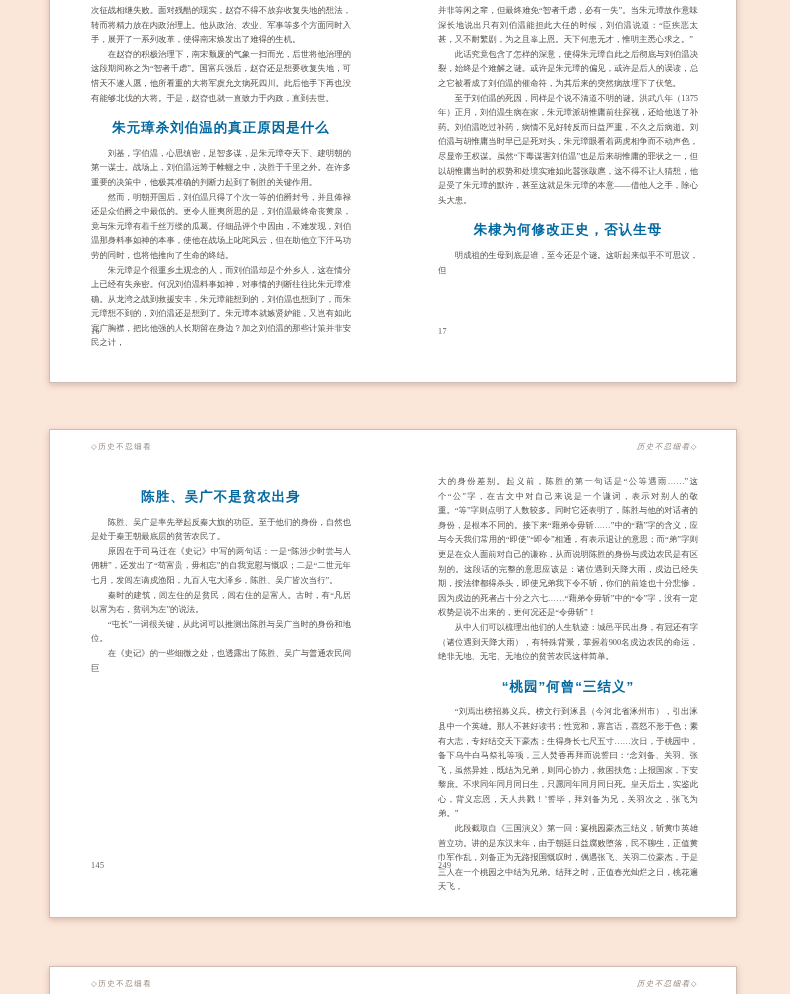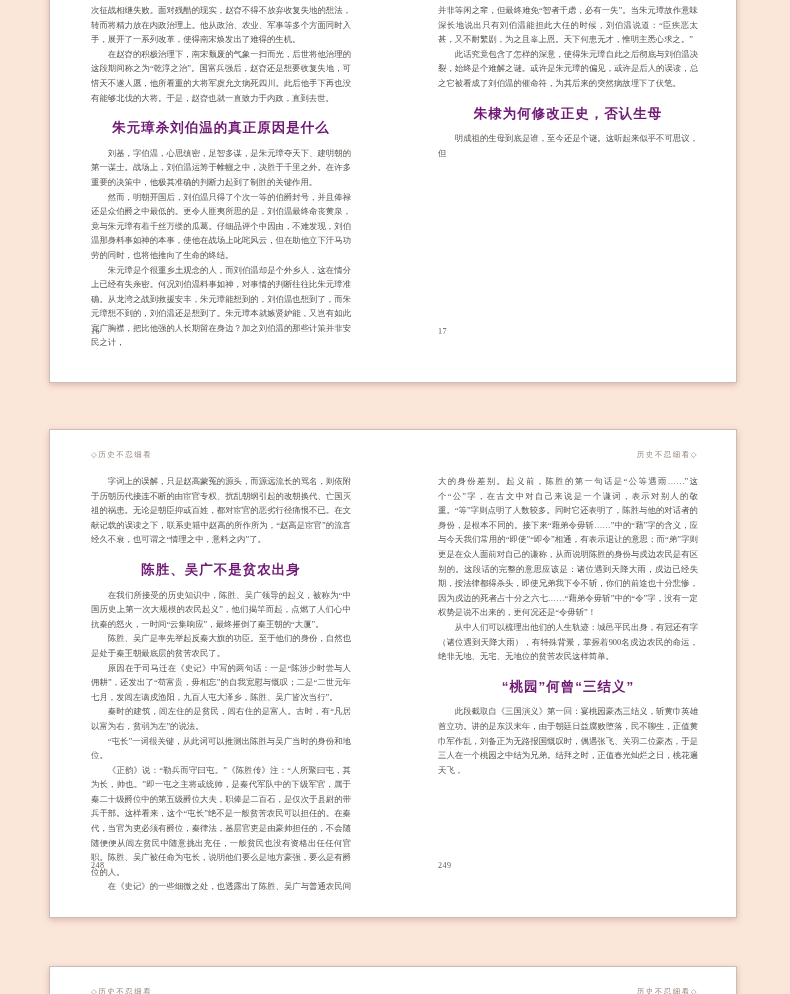--- a/index.html
+++ b/index.html
@@ -15,28 +15,28 @@
   }
   .page-col{position:absolute;width:260px;}
   .page-text{
     font-size:8.4px;line-height:14.6px;color:#56504b;
     text-align:justify;
   }
   .page-text p{margin:0;text-indent:2em;}
   .page-text p.no-indent{text-indent:0;}
   .col-heading{
     font-family:"Liberation Sans","DejaVu Sans",sans-serif;
-    font-size:13.5px;font-weight:bold;color:#701a75;
+    font-size:13.5px;font-weight:bold;color:#0369a1;
     text-align:center;letter-spacing:1px;margin:15px 0 11px 0;
   }
   .chapter-header{
-    position:absolute;top:20px;font-size:7.5px;color:#93857d;letter-spacing:1.5px;
+    position:absolute;top:12px;font-size:7.5px;color:#93857d;letter-spacing:1.5px;
   }
   .chapter-header.hdr-left{left:41px;}
-  .chapter-header.hdr-right{right:38px;}
+  .chapter-header.hdr-right{right:38px;font-style:italic;}
   .page-num{
     position:absolute;bottom:20px;left:0;width:260px;
     font-size:8px;color:#5f5751;letter-spacing:.5px;
   }
   .col-left{left:41px;}
   .col-right{left:388px;}
   
   #spread-a{top:-13px;height:394px;}
   #spread-a .page-col{top:16px;height:352px;overflow:hidden;}
   
@@ -45,61 +45,60 @@
   
   #spread-c{top:966px;height:140px;}
 </style>
 </head>
 <body>
 
 <div class="spread" id="spread-a">
   <div class="page-col col-left">
     <div class="page-text">
       <p class="no-indent">次征战相继失败。面对残酷的现实，赵昚不得不放弃收复失地的想法，转而将精力放在内政治理上。他从政治、农业、军事等多个方面同时入手，展开了一系列改革，使得南宋焕发出了难得的生机。</p>
-      <p>在赵昚的积极治理下，南宋颓废的气象一扫而光，后世将他治理的这段期间称之为“乾淳之治”。国富兵强后，赵昚还是想要收复失地，可惜天不遂人愿，他所看重的大将军虞允文病死四川。此后他手下再也没有能够北伐的大将。于是，赵昚也就一直致力于内政，直到去世。</p>
+      <p>在赵昚的积极治理下，南宋颓废的气象一扫而光，后世将他治理的这段期间称之为“智者千虑”。国富兵强后，赵昚还是想要收复失地，可惜天不遂人愿，他所看重的大将军虞允文病死四川。此后他手下再也没有能够北伐的大将。于是，赵昚也就一直致力于内政，直到去世。</p>
       <h2 class="col-heading">朱元璋杀刘伯温的真正原因是什么</h2>
       <p>刘基，字伯温，心思缜密，足智多谋，是朱元璋夺天下、建明朝的第一谋士。战场上，刘伯温运筹于帷幄之中，决胜于千里之外。在许多重要的决策中，他极其准确的判断力起到了制胜的关键作用。</p>
       <p>然而，明朝开国后，刘伯温只得了个次一等的伯爵封号，并且俸禄还是众伯爵之中最低的。更令人匪夷所思的是，刘伯温最终命丧黄泉，竟与朱元璋有着千丝万缕的瓜葛。仔细品评个中因由，不难发现，刘伯温那身料事如神的本事，使他在战场上叱咤风云，但在助他立下汗马功劳的同时，也将他推向了生命的终结。</p>
       <p>朱元璋是个很重乡土观念的人，而刘伯温却是个外乡人，这在情分上已经有失亲密。何况刘伯温料事如神，对事情的判断往往比朱元璋准确。从龙湾之战到救援安丰，朱元璋能想到的，刘伯温也想到了，而朱元璋想不到的，刘伯温还是想到了。朱元璋本就嫉贤妒能，又岂有如此宽广胸襟，把比他强的人长期留在身边？加之刘伯温的那些计策并非安民之计，</p>
     </div>
     <div class="page-num">16</div>
   </div>
   <div class="page-col col-right">
     <div class="page-text">
       <p class="no-indent">并非等闲之辈，但最终难免“智者千虑，必有一失”。当朱元璋故作意味深长地说出只有刘伯温能担此大任的时候，刘伯温说道：“臣疾恶太甚，又不耐繁剧，为之且辜上恩。天下何患无才，惟明主悉心求之。”</p>
       <p>此话究竟包含了怎样的深意，使得朱元璋自此之后彻底与刘伯温决裂，始终是个难解之谜。或许是朱元璋的偏见，或许是后人的误读，总之它被看成了刘伯温的催命符，为其后来的突然病故埋下了伏笔。</p>
+      <p>至于刘伯温的死因，同样是个说不清道不明的谜。洪武八年（1375年）正月，刘伯温生病在家，朱元璋派胡惟庸前往探视，还给他送了补药。刘伯温吃过补药，病情不见好转反而日益严重，不久之后病逝。刘伯温与胡惟庸当时早已是死对头，朱元璋眼看着两虎相争而不动声色，尽显帝王权谋。虽然“下毒谋害刘伯温”也是后来胡惟庸的罪状之一，但以胡惟庸当时的权势和处境实难如此嚣张跋扈，这不得不让人猜想，他是受了朱元璋的默许，甚至这就是朱元璋的本意——借他人之手，除心头大患。</p>
       <h2 class="col-heading">朱棣为何修改正史，否认生母</h2>
       <p>明成祖的生母到底是谁，至今还是个谜。这听起来似乎不可思议，但</p>
     </div>
     <div class="page-num">17</div>
   </div>
 </div>
 
 <div class="spread" id="spread-b">
   <div class="chapter-header hdr-left">◇历史不忍细看</div>
   <div class="chapter-header hdr-right">历史不忍细看◇</div>
   <div class="page-col col-left">
     <div class="page-text">
-      <p>字词上的误解，只是赵高蒙冤的源头，而源远流长的骂名，则依附于历朝历代接连不断的由宦官专权、扰乱朝纲引起的改朝换代、亡国灭祖的祸患。无论是朝臣抑或百姓，都对宦官的恶劣行径痛恨不已。在文献记载的误读之下，联系史籍中赵高的所作所为，“赵高是宦官”的流言经久不衰，也可谓之“情理之中，意料之内”了。</p>
       <h2 class="col-heading">陈胜、吴广不是贫农出身</h2>
-      <p>在我们所接受的历史知识中，陈胜、吴广领导的起义，被称为“中国历史上第一次大规模的农民起义”，他们揭竿而起，点燃了人们心中抗秦的怒火，一时间“云集响应”，最终摧倒了秦王朝的“大厦”。</p>
       <p>陈胜、吴广是率先举起反秦大旗的功臣。至于他们的身份，自然也是处于秦王朝最底层的贫苦农民了。</p>
       <p>原因在于司马迁在《史记》中写的两句话：一是“陈涉少时尝与人佣耕”，还发出了“苟富贵，毋相忘”的自我宽慰与慨叹；二是“二世元年七月，发闾左谪戍渔阳，九百人屯大泽乡，陈胜、吴广皆次当行”。</p>
       <p>秦时的建筑，闾左住的是贫民，闾右住的是富人。古时，有“凡居以富为右，贫弱为左”的说法。</p>
       <p>“屯长”一词很关键，从此词可以推测出陈胜与吴广当时的身份和地位。</p>
-      <p>《正韵》说：“勒兵而守曰屯。”《陈胜传》注：“人所聚曰屯，其为长，帅也。”即一屯之主将或统帅，是秦代军队中的下级军官，属于秦二十级爵位中的第五级爵位大夫，职俸是二百石，是仅次于县尉的带兵干部。这样看来，这个“屯长”绝不是一般贫苦农民可以担任的。在秦代，当官为吏必须有爵位，秦律法，基层官吏是由豪帅担任的，不会随随便便从闾左贫民中随意挑出充任，一般贫民也没有资格出任任何官职。陈胜、吴广被任命为屯长，说明他们要么是地方豪强，要么是有爵位的人。</p>
       <p>在《史记》的一些细微之处，也透露出了陈胜、吴广与普通农民间巨</p>
     </div>
-    <div class="page-num">248</div>
+    <div class="page-num">145</div>
   </div>
   <div class="page-col col-right">
     <div class="page-text">
       <p class="no-indent">大的身份差别。起义前，陈胜的第一句话是“公等遇雨……”这个“公”字，在古文中对自己来说是一个谦词，表示对别人的敬重。“等”字则点明了人数较多。同时它还表明了，陈胜与他的对话者的身份，是根本不同的。接下来“藉弟令毋斩……”中的“藉”字的含义，应与今天我们常用的“即使”“即令”相通，有表示退让的意思；而“弟”字则更是在众人面前对自己的谦称，从而说明陈胜的身份与戍边农民是有区别的。这段话的完整的意思应该是：诸位遇到天降大雨，戍边已经失期，按法律都得杀头，即使兄弟我下令不斩，你们的前途也十分悲惨，因为戍边的死者占十分之六七……“藉弟令毋斩”中的“令”字，没有一定权势是说不出来的，更何况还是“令毋斩”！</p>
       <p>从中人们可以梳理出他们的人生轨迹：城邑平民出身，有冠还有字（诸位遇到天降大雨），有特殊背景，掌握着900名戍边农民的命运，绝非无地、无宅、无地位的贫苦农民这样简单。</p>
       <h2 class="col-heading">“桃园”何曾“三结义”</h2>
+      <p>“刘焉出榜招募义兵。榜文行到涿县（今河北省涿州市），引出涿县中一个英雄。那人不甚好读书；性宽和，寡言语，喜怒不形于色；素有大志，专好结交天下豪杰；生得身长七尺五寸……次日，于桃园中，备下乌牛白马祭礼等项，三人焚香再拜而说誓曰：‘念刘备、关羽、张飞，虽然异姓，既结为兄弟，则同心协力，救困扶危；上报国家，下安黎庶。不求同年同月同日生，只愿同年同月同日死。皇天后土，实鉴此心，背义忘恩，天人共戮！’誓毕，拜刘备为兄，关羽次之，张飞为弟。”</p>
       <p>此段截取自《三国演义》第一回：宴桃园豪杰三结义，斩黄巾英雄首立功。讲的是东汉末年，由于朝廷日益腐败堕落，民不聊生，正值黄巾军作乱，刘备正为无路报国慨叹时，偶遇张飞、关羽二位豪杰，于是三人在一个桃园之中结为兄弟。结拜之时，正值春光灿烂之日，桃花遍天飞，</p>
     </div>
     <div class="page-num">249</div>
   </div>
 </div>
 
 <div class="spread" id="spread-c">
   <div class="chapter-header hdr-left">◇历史不忍细看</div>
   <div class="chapter-header hdr-right">历史不忍细看◇</div>
 </div>

